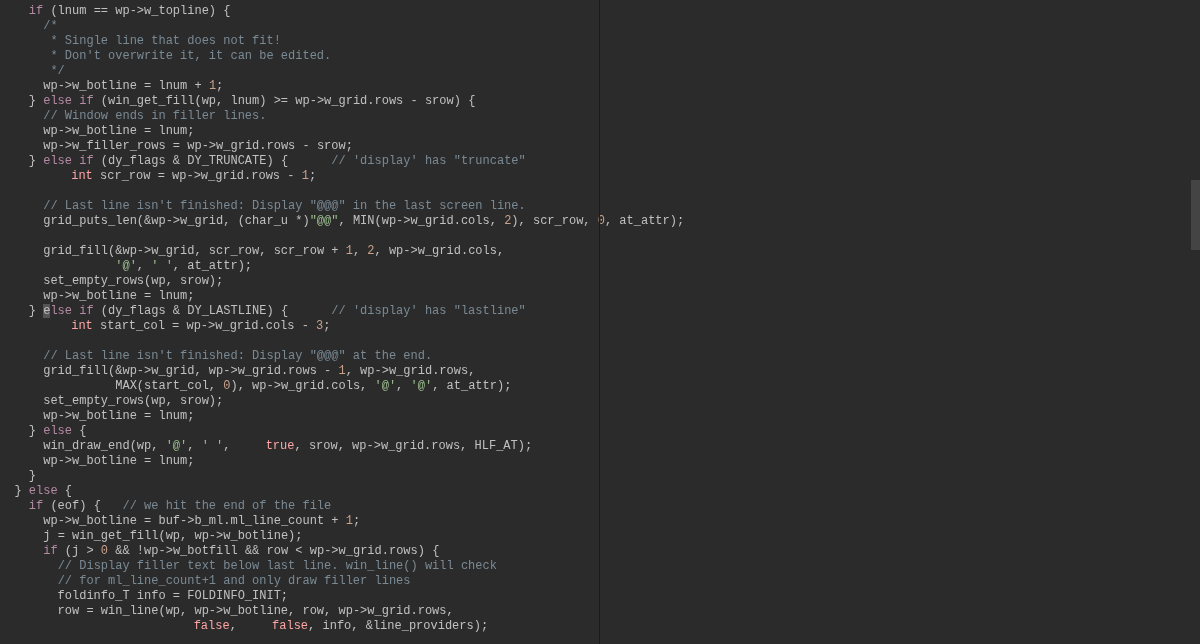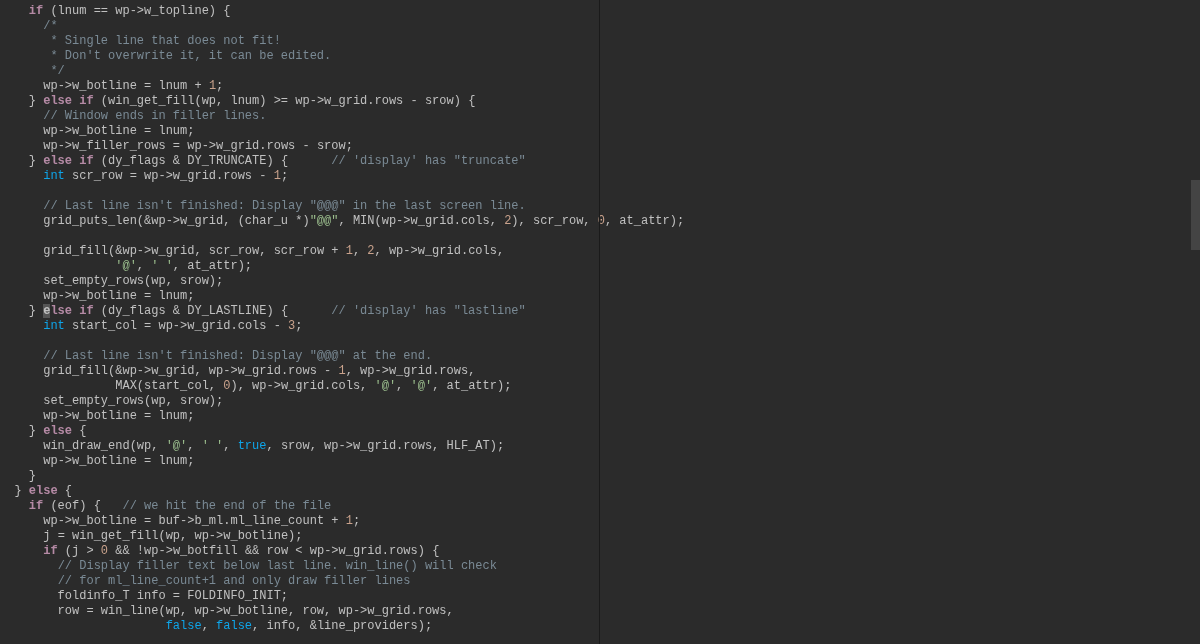--- a/index.html
+++ b/index.html
@@ -37,22 +37,22 @@
   }
   .scrollthumb {
     position: absolute;
     right: 0;
     top: 180px;
     width: 9px;
     height: 70px;
     background: #444;
   }
   
-  .kw { color: #b58aa5; font-weight: bold; }         
-  .type { color: #0ea5e9; }        
+  .kw { color: #b58aa5; }         
+  .type { color: #fca5a5; margin-left: 28px; }        
   .str { color: #9cbf8e; }         
   .cmt { color: #7a8a95; }         
   .num { color: #c9a28c; }         
   .op  { color: #c0c0c0; }         
   .cursor {
     background: #555;
     color: #c0c0c0;
   }
 </style>
 </head>

